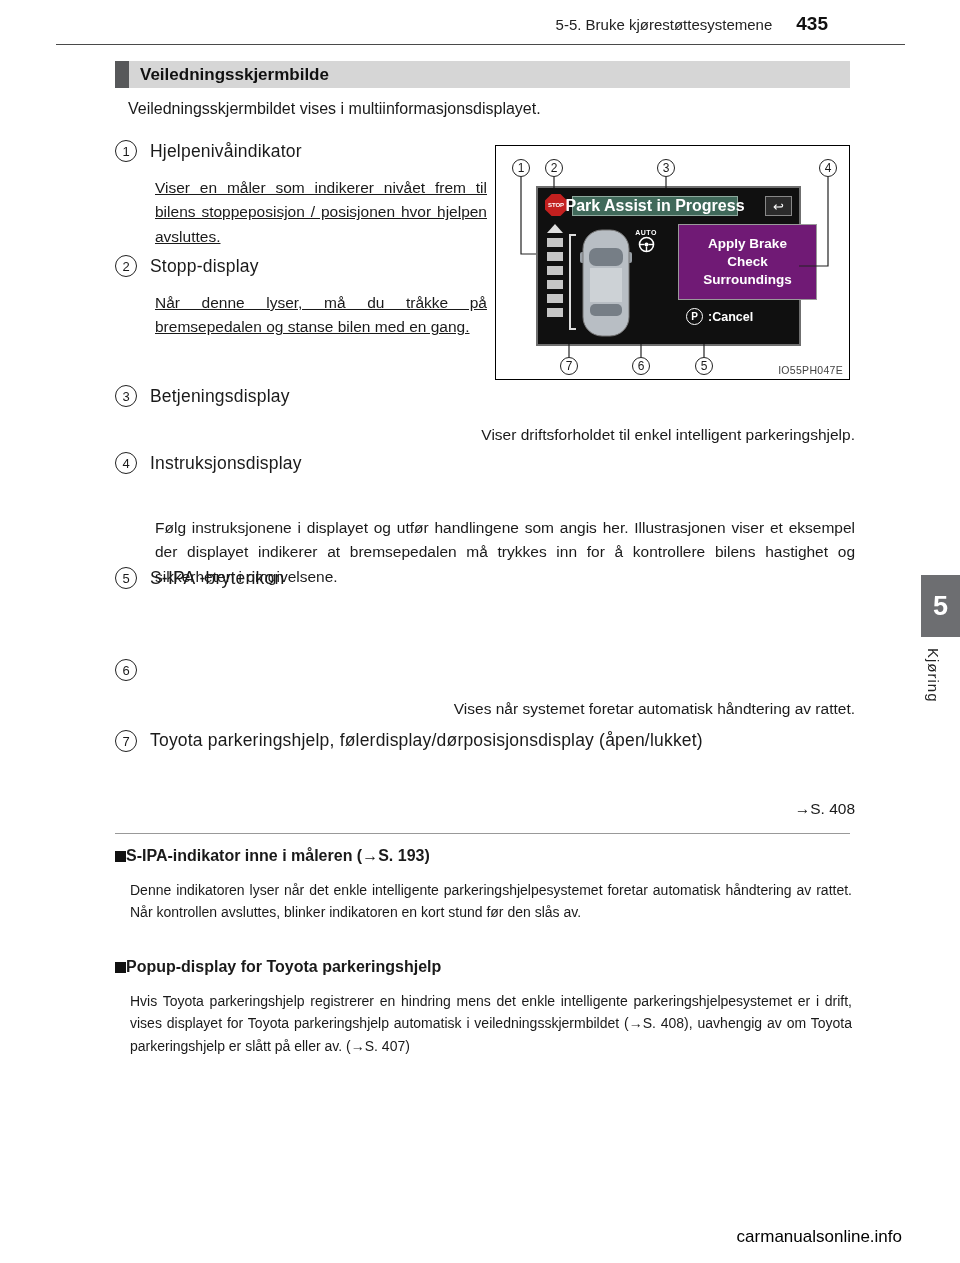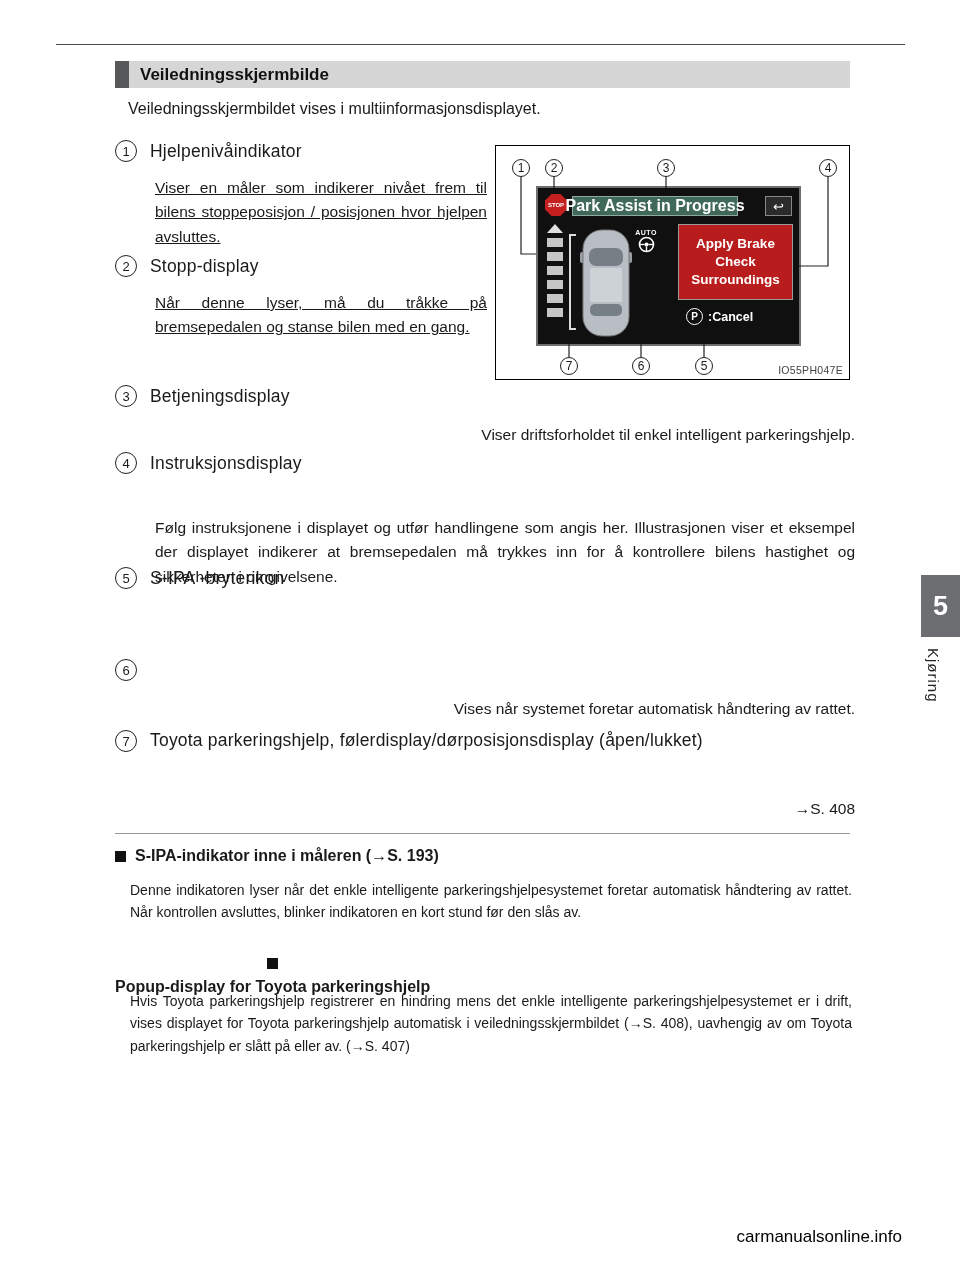--- a/index.html
+++ b/index.html
@@ -47,47 +47,51 @@
   .return-btn { position:absolute; left:227px; top:8px; width:27px; height:20px; background:#2b2b2b; border:1px solid #888;
                 color:#fff; display:flex; align-items:center; justify-content:center; font-size:13px; }
   .level { position:absolute; left:9px; top:36px; display:flex; flex-direction:column; align-items:center; gap:5px; }
   .level-tri { width:0; height:0; border-left:8px solid transparent; border-right:8px solid transparent; border-bottom:9px solid #e0e0e0; }
   .level-bar { width:16px; height:9px; background:#c6c6c6; }
   .bracket { position:absolute; left:31px; top:46px; width:7px; height:96px;
              border-left:2px solid #ddd; border-top:2px solid #ddd; border-bottom:2px solid #ddd; }
   .car { position:absolute; left:41px; top:40px; }
   .auto-wrap { position:absolute; left:94px; top:41px; width:28px; text-align:center; color:#fff; }
   .auto-label { font-size:7px; font-weight:bold; letter-spacing:0.5px; }
-  .apply-panel { position:absolute; left:140px; top:36px; width:115px; height:76px; background:#b91c1c; border:1px solid #9a9a9a;
+  .apply-panel { position:absolute; left:140px; top:36px; width:139px; height:76px; background:#701a75; border:1px solid #9a9a9a;
                  color:#fff; display:flex; flex-direction:column; align-items:center; justify-content:center;
                  font-weight:bold; font-size:13.5px; line-height:1.35; }
   .cancel-row { position:absolute; left:148px; top:120px; display:flex; align-items:center; gap:5px; color:#fff; }
   .p-icon { width:17px; height:17px; border:1.5px solid #fff; border-radius:50%; display:flex; align-items:center;
             justify-content:center; font-size:10px; font-weight:bold; }
   .cancel-text { font-size:12.5px; font-weight:bold; }
   .image-code { position:absolute; right:6px; bottom:3px; font-size:10.5px; color:#444; letter-spacing:0.3px; }
 
   
   .rule-mid { position:absolute; top:833px; left:115px; width:735px; border-top:1px solid #999; }
-  .note-title { position:absolute; left:115px; display:flex; align-items:center; gap:9px; font-size:16px; font-weight:bold; }
+  .note-title { position:absolute; left:115px; display:flex; align-items:center; font-size:16px; font-weight:bold; }
   .note-square { width:11px; height:11px; background:#111; flex:none; }
   .note-body { position:absolute; left:130px; width:722px; font-size:14px; line-height:1.6; text-align:justify; margin:0; }
 
   
   .chapter-tab { position:absolute; left:921px; top:575px; width:39px; height:62px; background:#6d6e71; color:#fff;
                  display:flex; align-items:center; justify-content:center; font-size:27px; font-weight:bold; }
   .chapter-name { position:absolute; left:925px; top:648px; writing-mode:vertical-rl; font-size:15px; color:#222; letter-spacing:1px; }
 
   .watermark { position:absolute; right:58px; top:1227px; font-size:17px; color:#000000; }
 </style>
 </head>
 <body>
 
 <div class="page">
 
+  <div class="header">
+    <span class="header-section">5-5. Bruke kjørestøttesystemene</span>
+    <span class="header-page">435</span>
+  </div>
   <div class="rule-top"></div>
 
   <div class="title-bar">
     <div class="title-bar-square"></div>
     <div class="title-bar-text">Veiledningsskjermbilde</div>
   </div>
 
   <p class="intro" style="margin:0;">Veiledningsskjermbildet vises i multiinformasjonsdisplayet.</p>
 
   <div class="item" style="top:140px;">
@@ -204,21 +208,21 @@
   <p class="item-body wide noj" style="top:797px;">→S. 408</p>
 
   <div class="rule-mid"></div>
 
   <div class="note-title" style="top:847px;">
     <span class="note-square"></span>
     <span>S-IPA-indikator inne i måleren (→S. 193)</span>
   </div>
   <p class="note-body" style="top:879px;">Denne indikatoren lyser når det enkle intelligente parkeringshjelpesystemet foretar automatisk håndtering av rattet. Når kontrollen avsluttes, blinker indikatoren en kort stund før den slås av.</p>
 
-  <div class="note-title" style="top:958px;flex-direction:column;">
+  <div class="note-title" style="top:958px;">
     <span class="note-square"></span>
     <span>Popup-display for Toyota parkeringshjelp</span>
   </div>
   <p class="note-body" style="top:990px;">Hvis Toyota parkeringshjelp registrerer en hindring mens det enkle intelligente parkeringshjelpesystemet er i drift, vises displayet for Toyota parkeringshjelp automatisk i veiledningsskjermbildet (→S. 408), uavhengig av om Toyota parkeringshjelp er slått på eller av. (→S. 407)</p>
 
   <div class="chapter-tab">5</div>
   <div class="chapter-name">Kjøring</div>
 
   <div class="watermark">carmanualsonline.info</div>
 

